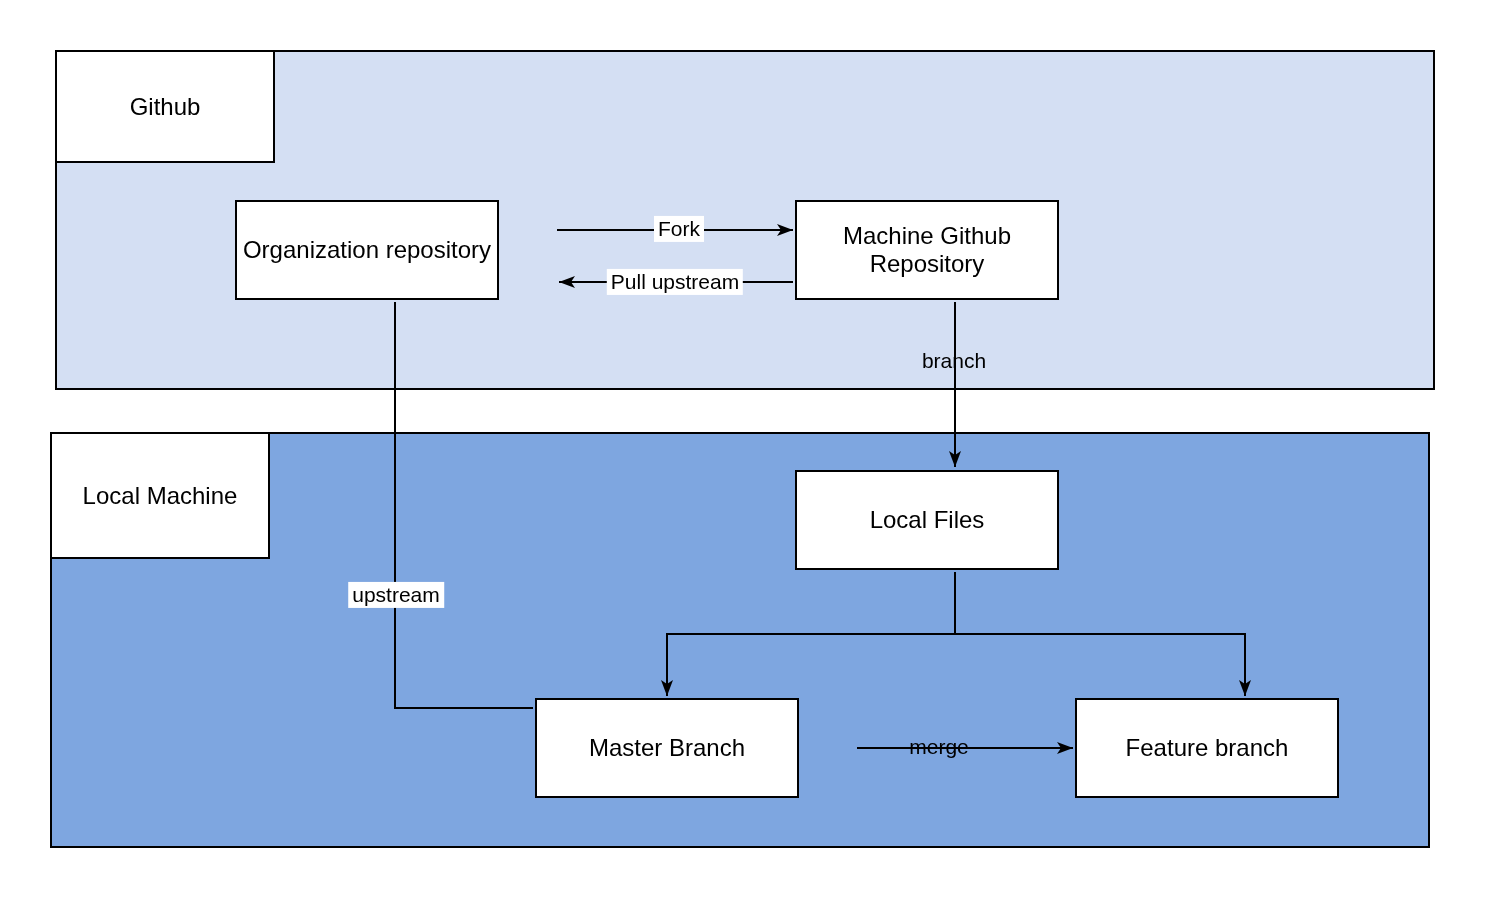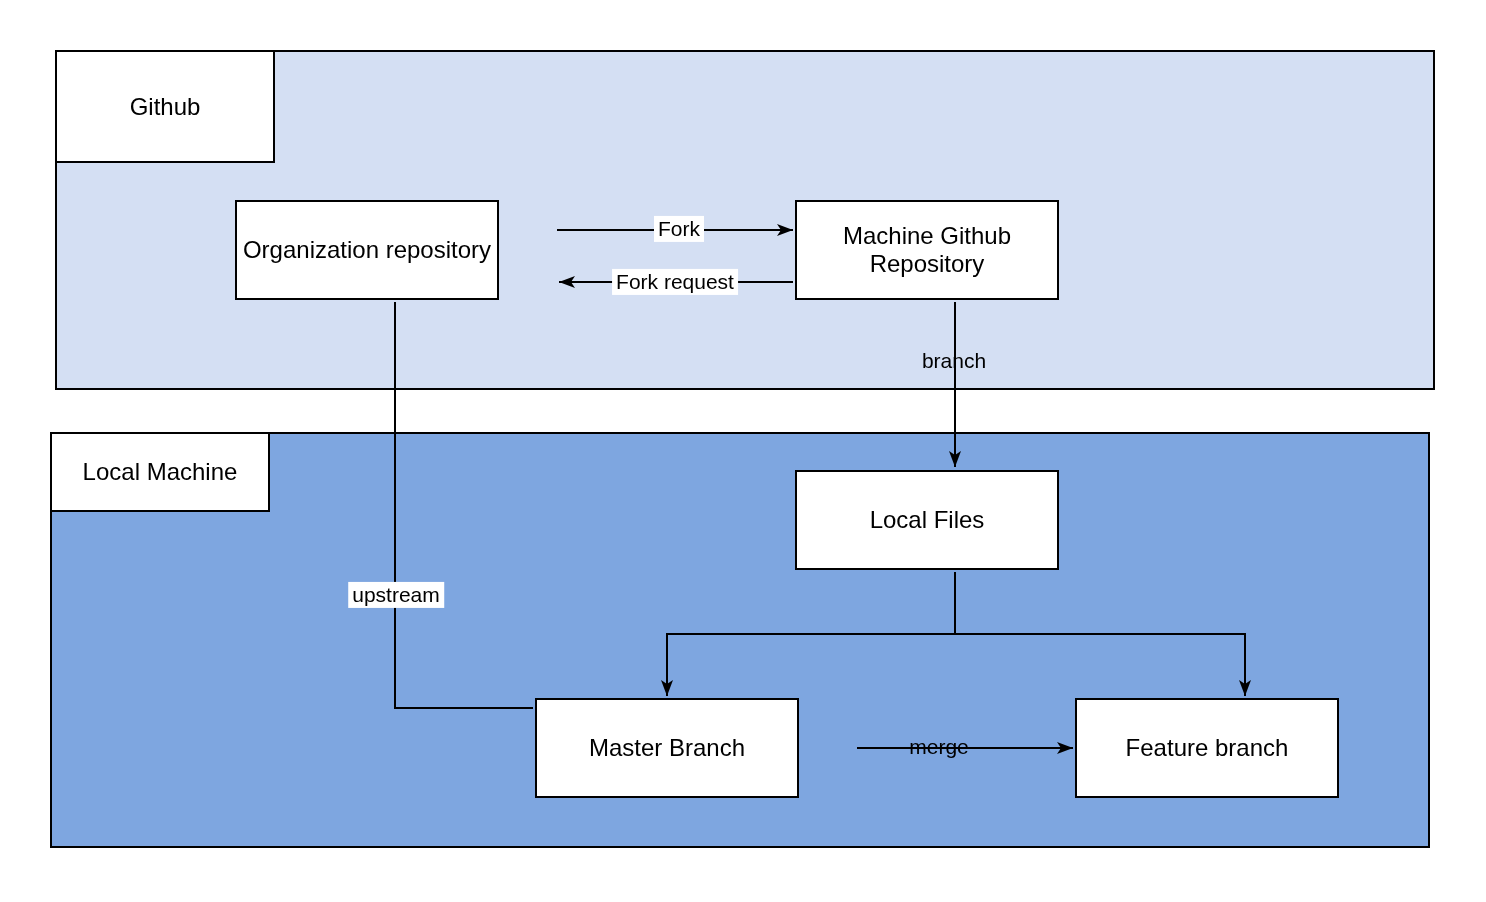--- a/index.html
+++ b/index.html
@@ -11,21 +11,21 @@
     position:absolute; border:2px solid #000; box-sizing:border-box; z-index:1;
   }
   .container-box.github { left:55px; top:50px; width:1380px; height:340px; background:#d4dff3; }
   .container-box.local  { left:50px; top:432px; width:1380px; height:416px; background:#7ea6e0; }
   .group-label {
     position:absolute; background:#ffffff; border:2px solid #000; box-sizing:border-box;
     display:flex; align-items:center; justify-content:center;
     font-size:24px; z-index:2;
   }
   .group-label.github { left:55px; top:50px; width:220px; height:113px; }
-  .group-label.local  { left:50px; top:432px; width:220px; height:80px; }
+  .group-label.local  { left:50px; top:432px; width:220px; height:127px; }
   .edges { position:absolute; left:0; top:0; z-index:3; }
   .node {
     position:absolute; width:264px; height:100px; background:#ffffff;
     border:2px solid #000; box-sizing:border-box;
     display:flex; align-items:center; justify-content:center;
     font-size:24px; text-align:center; z-index:4;
   }
   .node.org      { left:235px;  top:200px; }
   .node.personal { left:795px;  top:200px; }
   .node.files    { left:795px;  top:470px; }
@@ -69,18 +69,18 @@
     <path d="M857,748 L1073,748" stroke="#000" stroke-width="2" fill="none" marker-end="url(#arrow)"></path>
   </svg>
 
   <div class="node org">Organization repository</div>
   <div class="node personal">Machine Github Repository</div>
   <div class="node files">Local Files</div>
   <div class="node feature">Feature branch</div>
   <div class="node master">Master Branch</div>
 
   <div class="edge-label whitebg fork">Fork</div>
-  <div class="edge-label whitebg pull">Fork request</div>
+  <div class="edge-label whitebg pull">Pull upstream</div>
   <div class="edge-label clone">branch</div>
   <div class="edge-label whitebg upstream">upstream</div>
   <div class="edge-label merge">merge</div>
 
 </div>
 
 </body></html>

